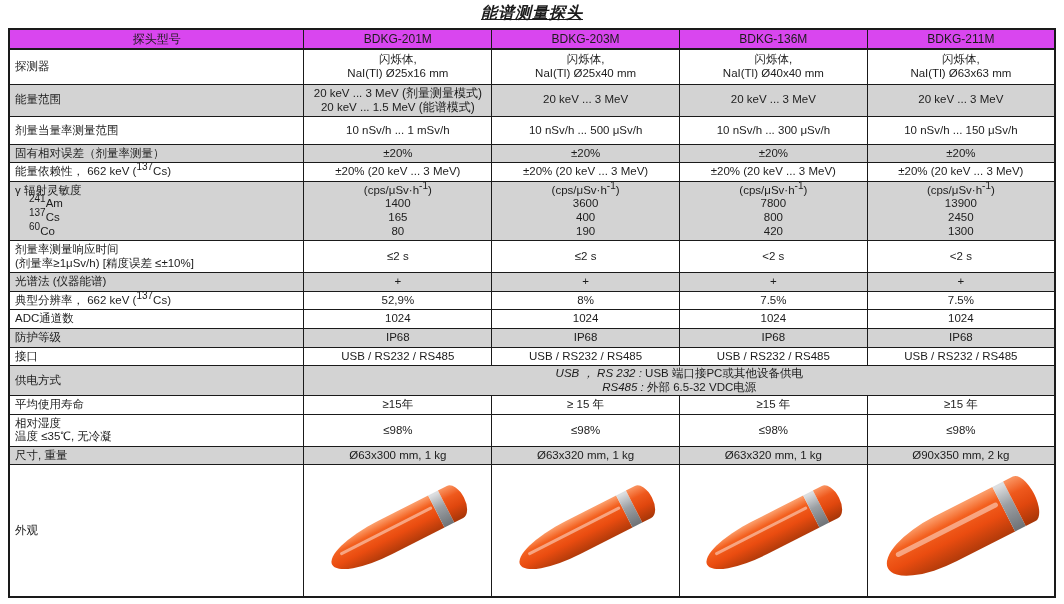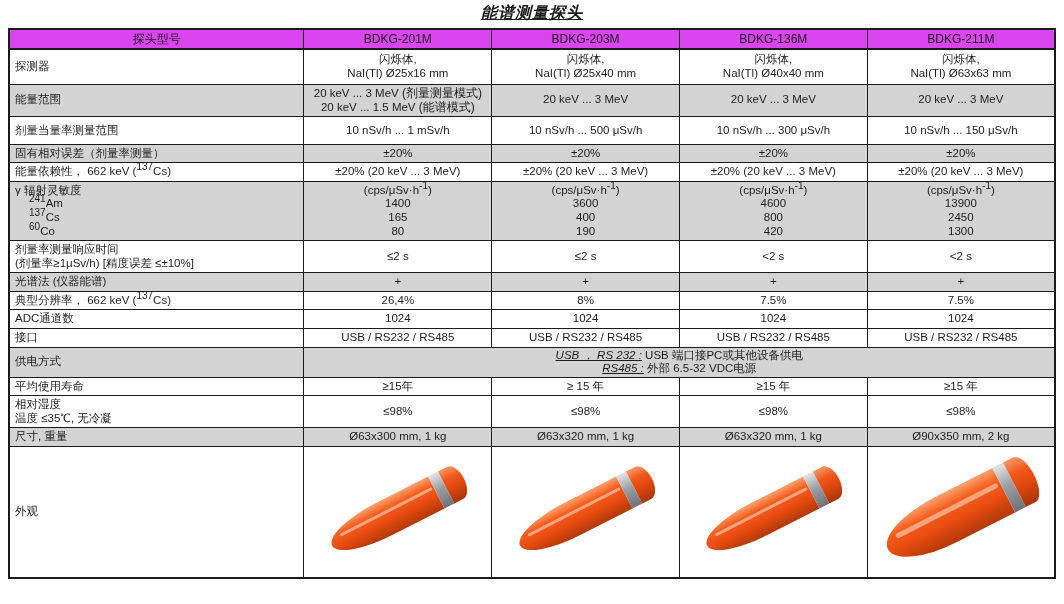--- a/index.html
+++ b/index.html
@@ -27,21 +27,21 @@
   }
   td.lbl { text-align:left; padding:2px 5px; }
   td.val { text-align:center; padding:1px 3px; }
   tr.gray td { background:#d3d3d3; }
   tr.white td { background:#ffffff; }
   .h19{height:19px}.h35{height:35px}.h28{height:28px}.h17{height:16px}
   .h18{height:18px}.h55{height:55px}.h30{height:22px}.h132{height:132px}
   sup { font-size:10px; line-height:0; vertical-align:super; }
   .note { font-size:12px; }
   .iso { padding-left:14px; }
-  i.itpart { font-style:italic;text-decoration:underline; }
+  i.itpart { font-style:italic; }
   
   td.app-cell { vertical-align:middle; }
   .probe { position:relative; margin:0 auto; transform:rotate(-27deg); }
   .probe.sm { width:148px; height:36px; }
   .probe.lg { width:164px; height:50px; }
   .p-body {
     position:absolute; top:0; bottom:0; left:0; right:21%;
     background:linear-gradient(to bottom,#fb9a66 3%,#f3601f 26%,#ea4c10 58%,#b03a0a 100%);
     border-radius:50% 0 0 50% / 50% 0 0 50%;
   }
@@ -153,21 +153,21 @@
           <div>80</div>
     </td>
     <td class="val">
       <div><span>(cps/μSv·h</span><sup>-1</sup><span>)</span></div>
       <div>3600</div>
           <div>400</div>
           <div>190</div>
     </td>
     <td class="val">
       <div><span>(cps/μSv·h</span><sup>-1</sup><span>)</span></div>
-      <div>4600</div>
+      <div>7800</div>
           <div>800</div>
           <div>420</div>
     </td>
     <td class="val">
       <div><span>(cps/μSv·h</span><sup>-1</sup><span>)</span></div>
       <div>13900</div>
           <div>2450</div>
           <div>1300</div>
     </td>
   </tr>
@@ -188,35 +188,42 @@
     <td class="val">+</td>
     <td class="val">+</td>
     <td class="val">+</td>
     <td class="val">+</td>
   </tr>
 
   <tr class="white h18">
     <td class="lbl">
       <span>典型分辨率， 662 keV (</span><sup>137</sup><span>Cs)</span>
     </td>
-    <td class="val">26,4%</td>
+    <td class="val">52,9%</td>
     <td class="val">8%</td>
     <td class="val">7.5%</td>
     <td class="val">7.5%</td>
   </tr>
 
 
   <tr class="white h18">
     <td class="lbl">ADC通道数</td>
     <td class="val">1024</td>
     <td class="val">1024</td>
     <td class="val">1024</td>
     <td class="val">1024</td>
   </tr>
 
+  <tr class="gray h17">
+    <td class="lbl">防护等级</td>
+    <td class="val">IP68</td>
+    <td class="val">IP68</td>
+    <td class="val">IP68</td>
+    <td class="val">IP68</td>
+  </tr>
 
   <tr class="white h18">
     <td class="lbl">接口</td>
     <td class="val">USB / RS232 / RS485</td>
     <td class="val">USB / RS232 / RS485</td>
     <td class="val">USB / RS232 / RS485</td>
     <td class="val">USB / RS232 / RS485</td>
   </tr>
 
   <tr class="gray h28">

